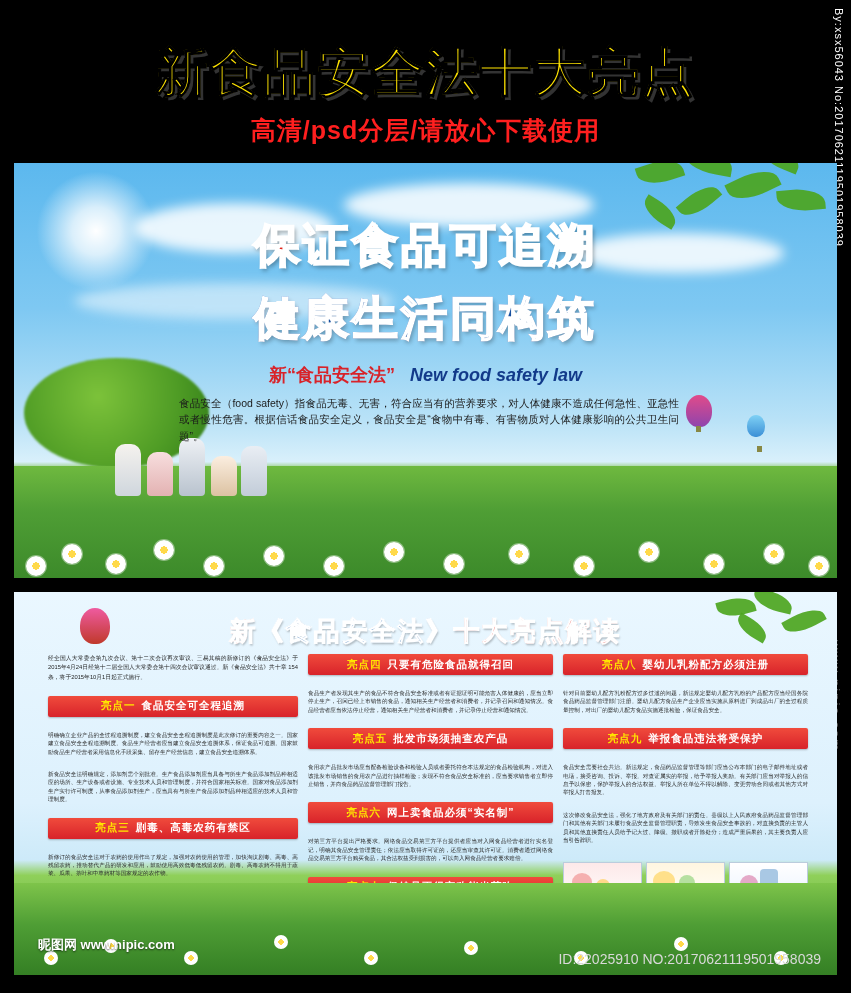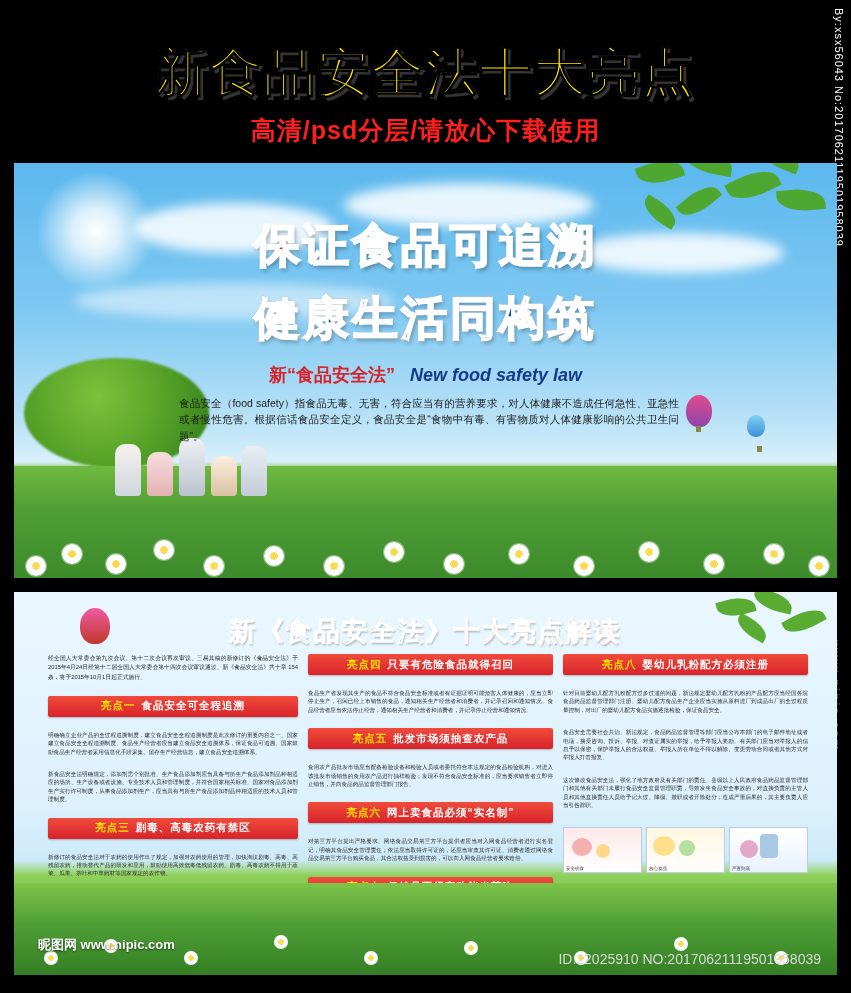--- a/index.html
+++ b/index.html
@@ -303,20 +303,23 @@
           </div>
         </div>
       </div>
 
       <div class="col">
         <div class="redbar">
           <span class="no">亮点八</span><span>婴幼儿乳粉配方必须注册</span>
         </div>
         <div class="ptext">针对目前婴幼儿配方乳粉配方过多过滥的问题，新法规定婴幼儿配方乳粉的产品配方应当经国务院食品药品监督管理部门注册。婴幼儿配方食品生产企业应当实施从原料进厂到成品出厂的全过程质量控制，对出厂的婴幼儿配方食品实施逐批检验，保证食品安全。</div>
 
+        <div class="redbar">
+          <span class="no">亮点九</span><span>举报食品违法将受保护</span>
+        </div>
         <div class="ptext">食品安全需要社会共治。新法规定，食品药品监督管理等部门应当公布本部门的电子邮件地址或者电话，接受咨询、投诉、举报。对查证属实的举报，给予举报人奖励。有关部门应当对举报人的信息予以保密，保护举报人的合法权益。举报人所在单位不得以解除、变更劳动合同或者其他方式对举报人打击报复。</div>
 
         <div class="ptext">这次修改食品安全法，强化了地方政府及有关部门的责任。县级以上人民政府食品药品监督管理部门和其他有关部门未履行食品安全监督管理职责，导致发生食品安全事故的，对直接负责的主管人员和其他直接责任人员给予记大过、降级、撤职或者开除处分；造成严重后果的，其主要负责人应当引咎辞职。</div>
 
         <div class="pics">
           <div class="pic p4">
             <div class="blob" style="left:8px;top:10px;width:20px;height:18px;background:#f5b0b0;"></div>
             <div class="blob" style="left:32px;top:16px;width:14px;height:14px;background:#ffd98a;"></div>
             <div class="cap">安全饮食</div>
           </div>

